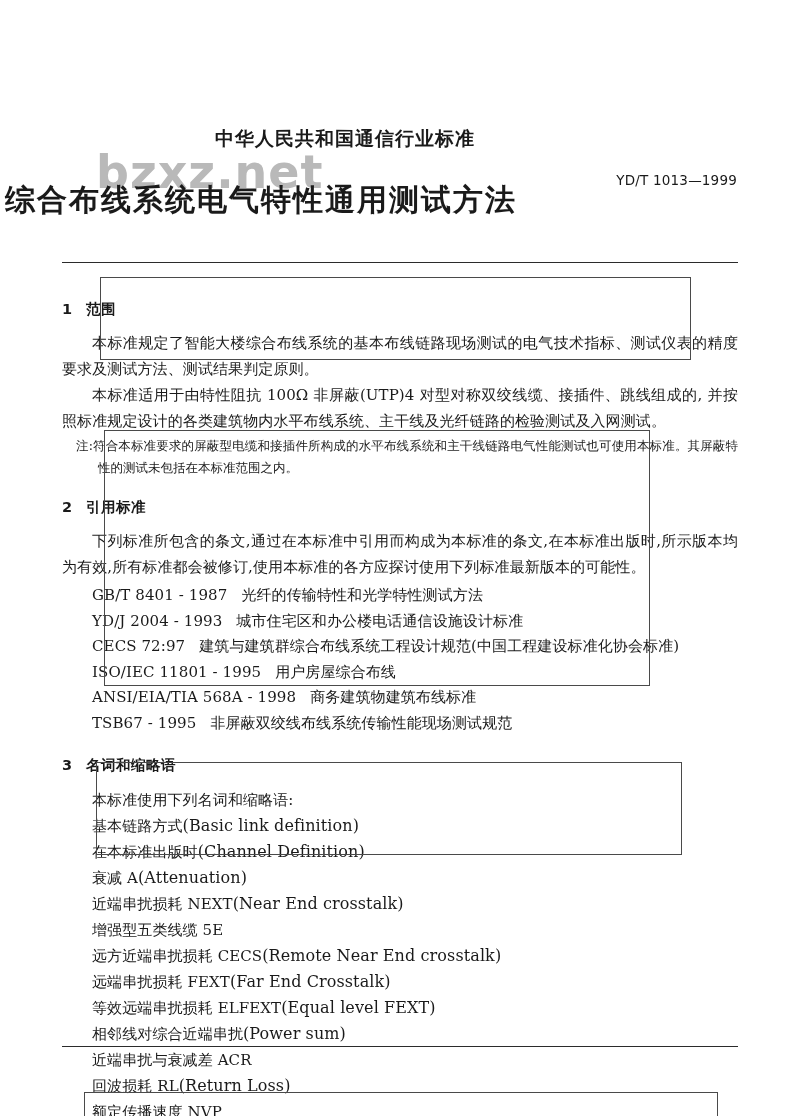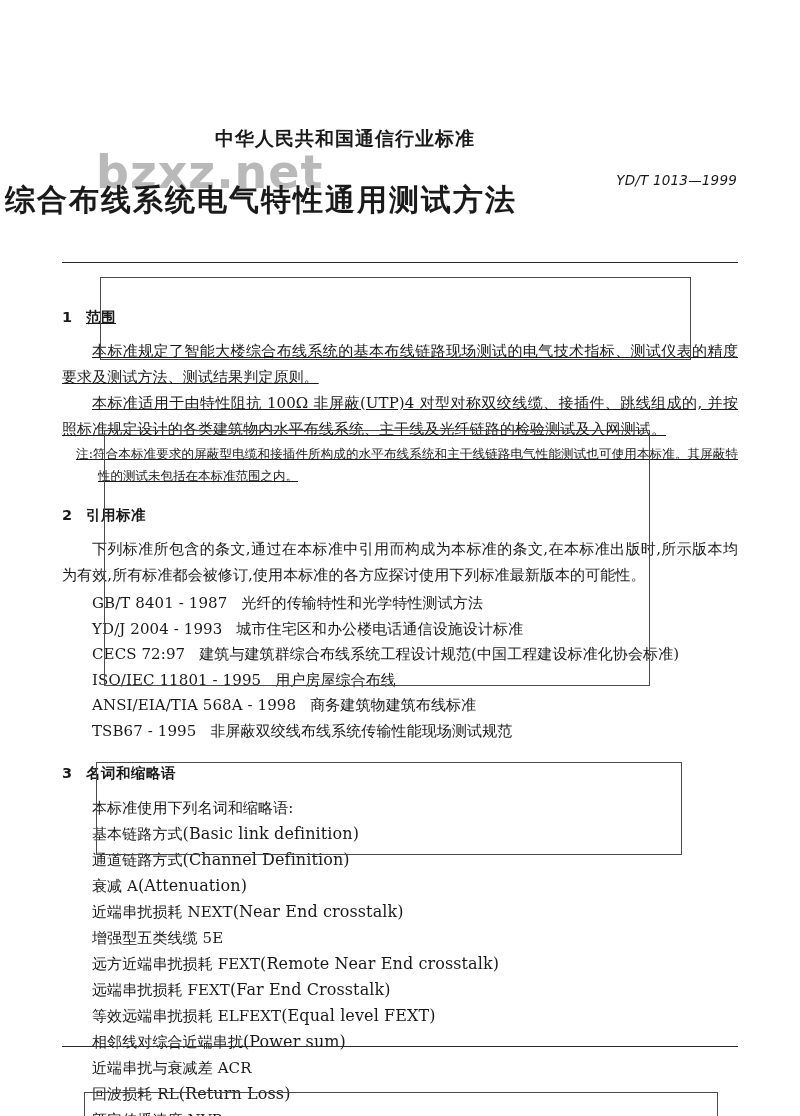--- a/index.html
+++ b/index.html
@@ -62,21 +62,20 @@
     text-indent: -86px;
   }
   .std-number {
     position: absolute;
     right: 63px;
     top: 172px;
     font-family: "DejaVu Sans", "Liberation Sans", sans-serif;
     font-size: 13.5px;
     letter-spacing: 0.2px;
     white-space: nowrap;
-    font-style: italic;
   }
   .doc-title {
     position: absolute;
     left: 0;
     top: 180px;
     width: 632px;
     text-align: center;
     font-family: "DejaVu Sans", "Liberation Sans", sans-serif;
     font-weight: bold;
     font-size: 30px;
@@ -166,21 +165,21 @@
   .terms li {
     font-size: 15px;
     line-height: 26px;
     letter-spacing: 0.1px;
     white-space: nowrap;
   }
   .terms li .en {
     font-size: 16px;
   }
 
-  .s1 { margin-top: 30px; text-decoration: underline; }
+  .s1 { margin-top: 22px; }
   .s2 { margin-top: 19px; }
   .s3 { margin-top: 20px; }
 
   
   .artifact {
     position: absolute;
     border: 1.3px solid #4a4a4a;
     background: transparent;
     z-index: 6;
     pointer-events: none;
@@ -265,25 +264,25 @@
       </ul>
     </div>
 
     <div class="section s3">
       <div class="sec-head">
         <span class="sec-num">3</span><span>名词和缩略语</span>
       </div>
       <ul class="terms">
         <li>本标准使用下列名词和缩略语:</li>
         <li><span>基本链路方式</span><span class="en">(Basic link definition)</span></li>
-        <li><span>通道链路方式</span><span class="en">(Channel Definition)</span></li>
+        <li><span>在本标准出版时</span><span class="en">(Channel Definition)</span></li>
         <li><span>衰减 A</span><span class="en">(Attenuation)</span></li>
         <li><span>近端串扰损耗 NEXT</span><span class="en">(Near End crosstalk)</span></li>
         <li><span>增强型五类线缆 5E</span><span class="en"></span></li>
-        <li><span>远方近端串扰损耗 FEXT</span><span class="en">(Remote Near End crosstalk)</span></li>
+        <li><span>远方近端串扰损耗 CECS</span><span class="en">(Remote Near End crosstalk)</span></li>
         <li><span>远端串扰损耗 FEXT</span><span class="en">(Far End Crosstalk)</span></li>
         <li><span>等效远端串扰损耗 ELFEXT</span><span class="en">(Equal level FEXT)</span></li>
         <li><span>相邻线对综合近端串扰</span><span class="en">(Power sum)</span></li>
         <li><span>近端串扰与衰减差 ACR</span><span class="en"></span></li>
         <li><span>回波损耗 RL</span><span class="en">(Return Loss)</span></li>
         <li><span>额定传播速度 NVP</span></li>
 
       </ul>
     </div>
 

